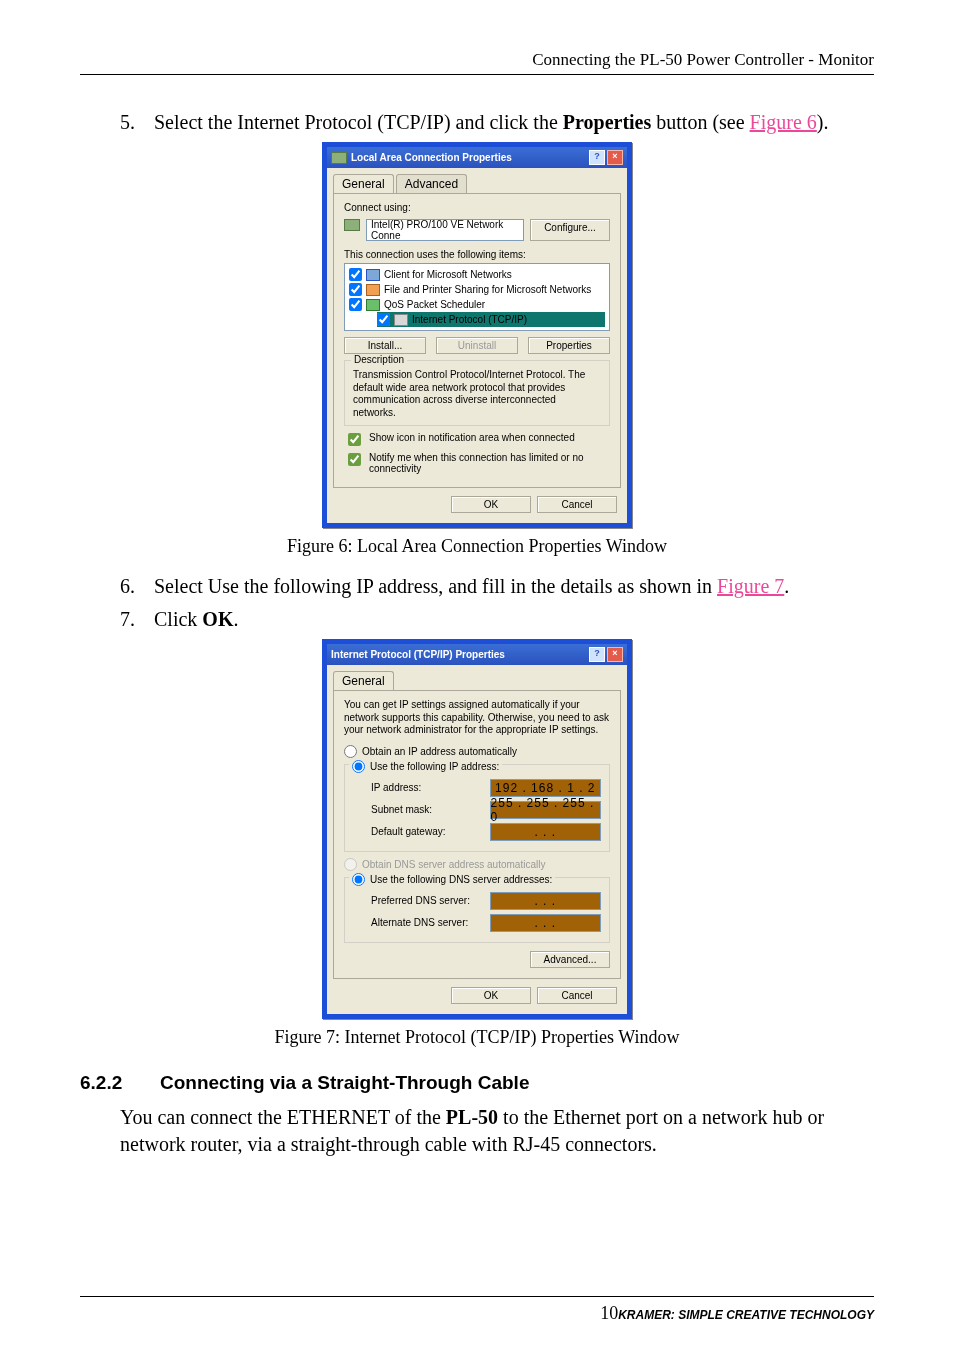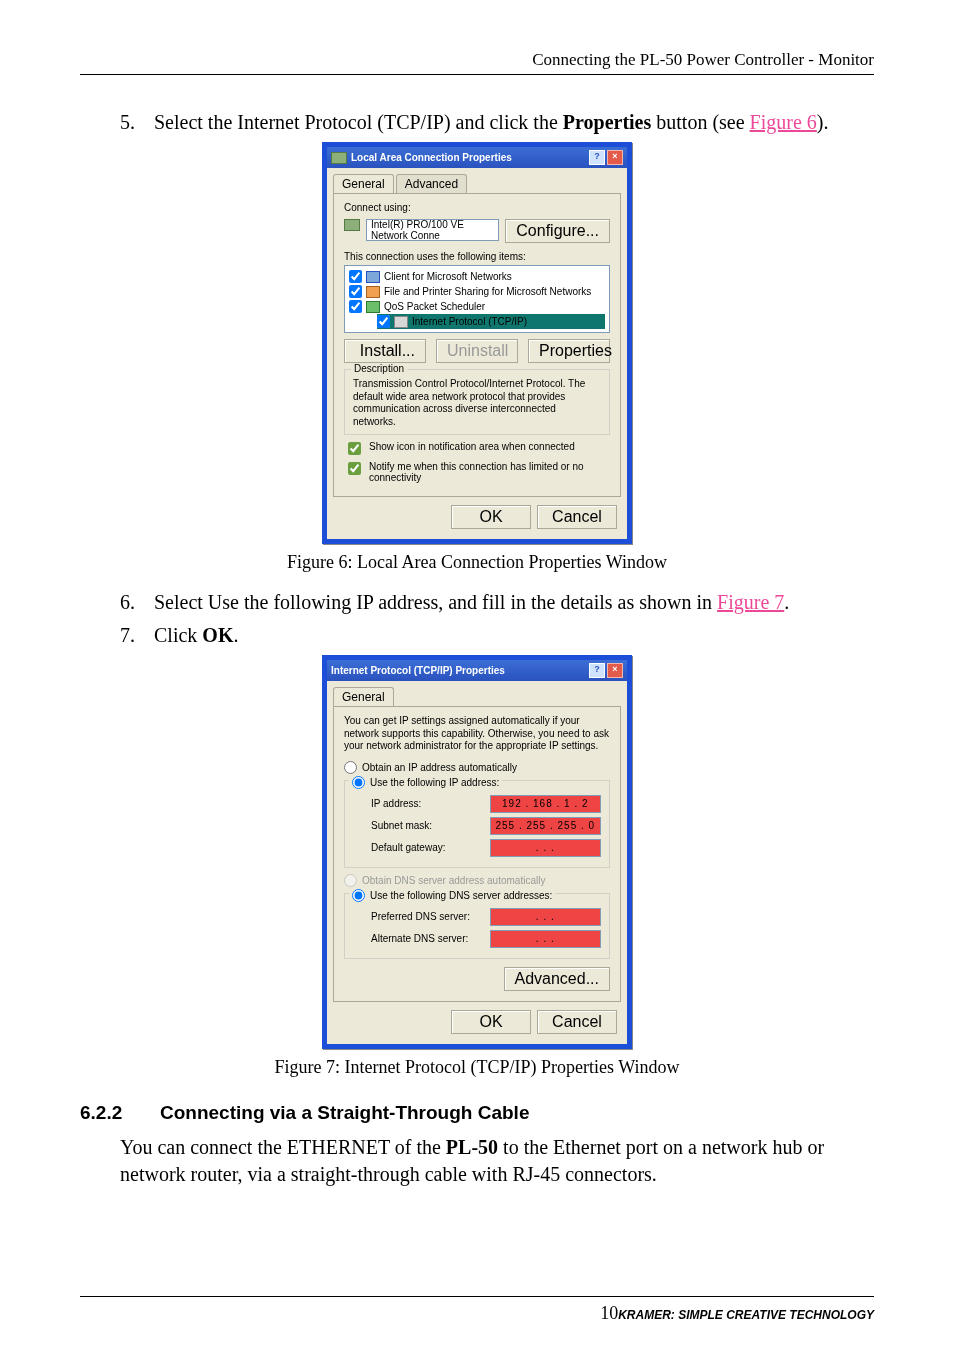--- a/index.html
+++ b/index.html
@@ -148,21 +148,21 @@
     padding: 2px 4px;
     height: 16px;
     font-size:10px;
     display:flex;
     align-items:center;
   }
   .btn {
     border: 1px solid #aca899;
     background: #ece9d8;
     padding: 2px 10px;
-    font-size: 16px;
+    font-size: 10px;
     min-width: 58px;
     text-align:center;
     box-shadow: inset 1px 1px 0 #fff;
   }
   .btn.disabled { color:#999; }
   .listbox {
     border: 1px solid #7f9db9;
     background:#fff;
     padding: 3px 4px;
     margin: 2px 0 6px 0;
@@ -184,25 +184,25 @@
   }
   .groupbox .legend {
     position:absolute; top:-7px; left:6px;
     background:#ece9d8; padding:0 3px; font-size:10px;
   }
   .small { font-size:10px; line-height:1.25; }
   .checkbox-row { display:flex; align-items:flex-start; gap:5px; font-size:10px; margin:3px 0;}
   .checkbox-row input { margin-top:1px; accent-color:#6b9e3e; }
   .btnrow-right { display:flex; justify-content:flex-end; gap:6px; margin-top:8px;}
   .btnrow-3 { display:flex; gap:10px; margin:6px 0;}
-  .btnrow-3 .btn { flex:1;text-align:right; }
+  .btnrow-3 .btn { flex:1; }
 
   .ipfield {
-    border:1px solid #7f9db9; background:#ef4444; width:120px; height:16px;
-    font-size:10px; display:flex; align-items:center; justify-content:center;
+    border:1px solid #7f9db9; background:#a16207; width:120px; height:16px;
+    font-size:12px; display:flex; align-items:center; justify-content:center;
     letter-spacing:1px;
   }
   .radio-row { display:flex; align-items:center; gap:5px; font-size:10px; margin:3px 0;}
   .radio-row input { margin:0; }
   .radio-row.disabled { color:#999; }
   .field-row { display:flex; align-items:center; font-size:10px; margin:4px 0 4px 18px;}
   .field-row .lbl { width:130px; }
 </style>
 </head>
 <body>

